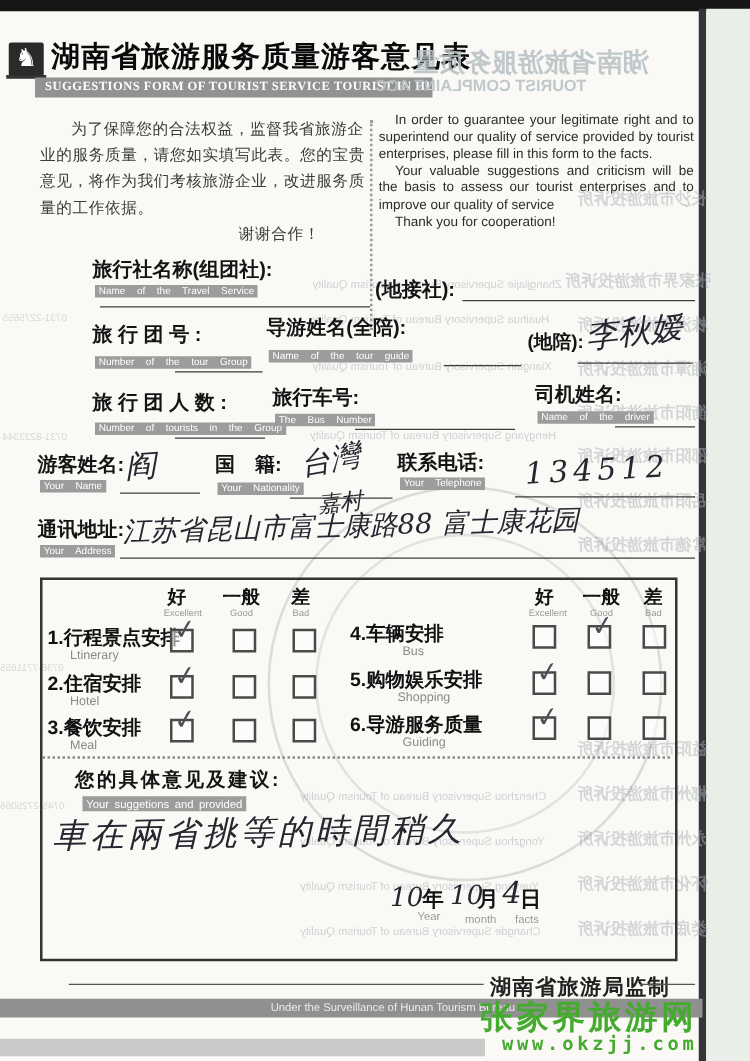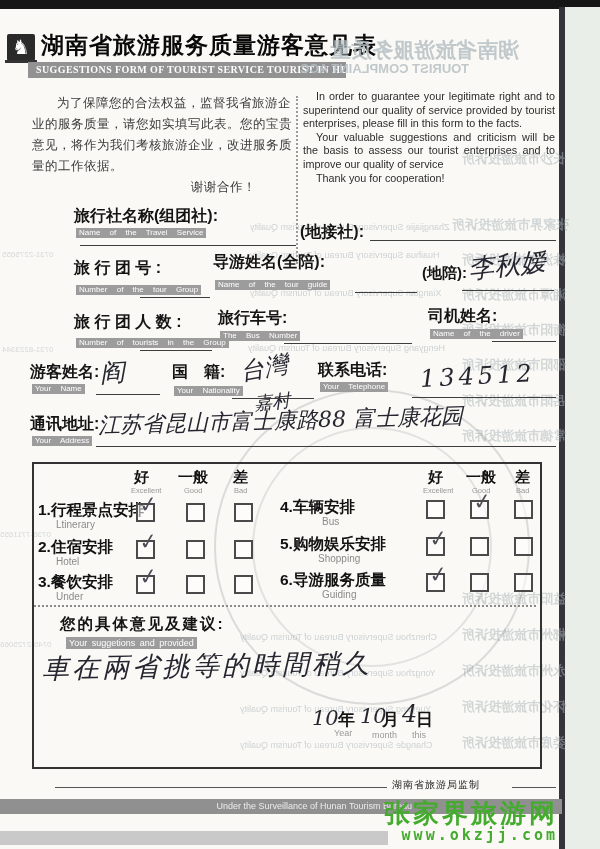--- a/index.html
+++ b/index.html
@@ -45,21 +45,21 @@
   .tick{position:absolute;top:-13px;left:1px;font-size:22px;color:#4d4d58;
         font-family:"DejaVu Sans",sans-serif;transform:rotate(-8deg);}
   .dotsep{left:34px;top:605px;width:502px;border-top:2px dotted #8a8a8a;}
   
   .stamp{border-radius:50%;}
   .stamp1{left:214px;top:389px;width:312px;height:312px;border:2.5px solid rgba(110,115,125,.22);}
   .stamp2{left:252px;top:427px;width:236px;height:236px;border:2px solid rgba(110,115,125,.17);}
   
   .dashL{left:55px;top:787px;width:332px;border-top:1.5px solid #555;}
   .dashR{left:512px;top:787px;width:44px;border-top:1.5px solid #555;}
-  .footer-cn{left:392px;top:778px;font-size:10px;font-weight:400;color:#222;letter-spacing:1px;}
+  .footer-cn{left:392px;top:778px;font-size:17px;font-weight:700;color:#222;letter-spacing:1px;}
   .graybar1{left:0;top:799px;width:562px;height:15px;background:#909090;color:#ececec;
             font-size:9px;line-height:15px;text-align:right;padding-right:150px;box-sizing:border-box;}
   .graybar2{left:0;top:831px;width:388px;height:14px;background:#c9c9c9;}
   .wm{right:42px;text-align:center;color:#44ab2f;font-family:"Liberation Serif",serif;
       font-weight:700;z-index:9;}
   .wm1{top:796px;font-size:26px;letter-spacing:3px;}
   .wm2{top:826px;font-size:15px;letter-spacing:3px;font-family:"DejaVu Sans Mono",monospace;}
   .bleed{color:#a9b3b8;}
   .bleed-cn{font-size:13px;font-weight:700;opacity:.5;}
   .bleed-en{font-size:9px;opacity:.55;}
@@ -198,21 +198,21 @@
     <span class="tick">✓</span>
   </div>
 <div class="abs box" style="left:186px;top:540px">
     <span class="tick"></span>
   </div>
 <div class="abs box" style="left:234px;top:540px">
     <span class="tick"></span>
   </div>
 
 <div class="abs item-cn" style="left:38px;top:572px">3.餐饮安排</div>
-<div class="abs item-en" style="left:56px;top:591px">Under</div>
+<div class="abs item-en" style="left:56px;top:591px">Meal</div>
 <div class="abs box" style="left:136px;top:575px">
     <span class="tick">✓</span>
   </div>
 <div class="abs box" style="left:186px;top:575px">
     <span class="tick"></span>
   </div>
 <div class="abs box" style="left:234px;top:575px">
     <span class="tick"></span>
   </div>
 
@@ -259,21 +259,21 @@
 <div class="abs hw" style="left:42px;top:648px;font-size:27px;transform:rotate(-1deg);letter-spacing:3px">車在兩省挑等的時間稍久</div>
 
 <div class="abs hw" style="left:312px;top:706px;font-size:21px">10</div>
 <div class="abs lbl" style="left:338px;top:708px;font-size:17px">年</div>
 <div class="abs hw" style="left:360px;top:704px;font-size:21px">10</div>
 <div class="abs lbl" style="left:382px;top:708px;font-size:17px">月</div>
 <div class="abs hw" style="left:402px;top:700px;font-size:24px">4</div>
 <div class="abs lbl" style="left:416px;top:708px;font-size:17px">日</div>
 <div class="abs colsub" style="left:334px;top:728px;font-size:9px">Year</div>
 <div class="abs colsub" style="left:372px;top:730px;font-size:9px">month</div>
-<div class="abs colsub" style="left:412px;top:730px;font-size:9px">this</div>
+<div class="abs colsub" style="left:412px;top:730px;font-size:9px">facts</div>
 
 <div class="abs dashL"></div>
 <div class="abs footer-cn">湖南省旅游局监制</div>
 <div class="abs dashR"></div>
 <div class="abs graybar1">Under the Surveillance of Hunan Tourism Bureau</div>
 <div class="abs graybar2"></div>
 
 <div class="abs wm wm1">张家界旅游网</div>
 <div class="abs wm wm2">www.okzjj.com</div>
 

